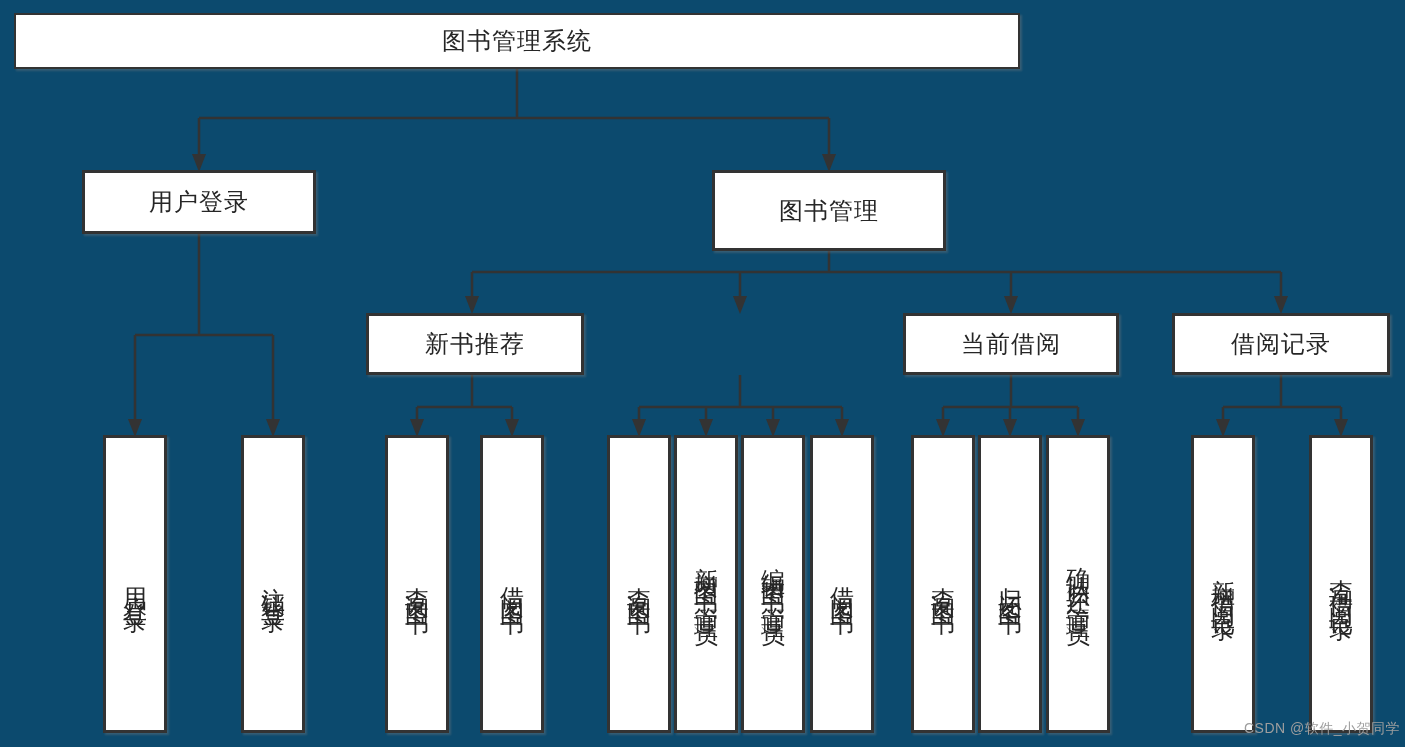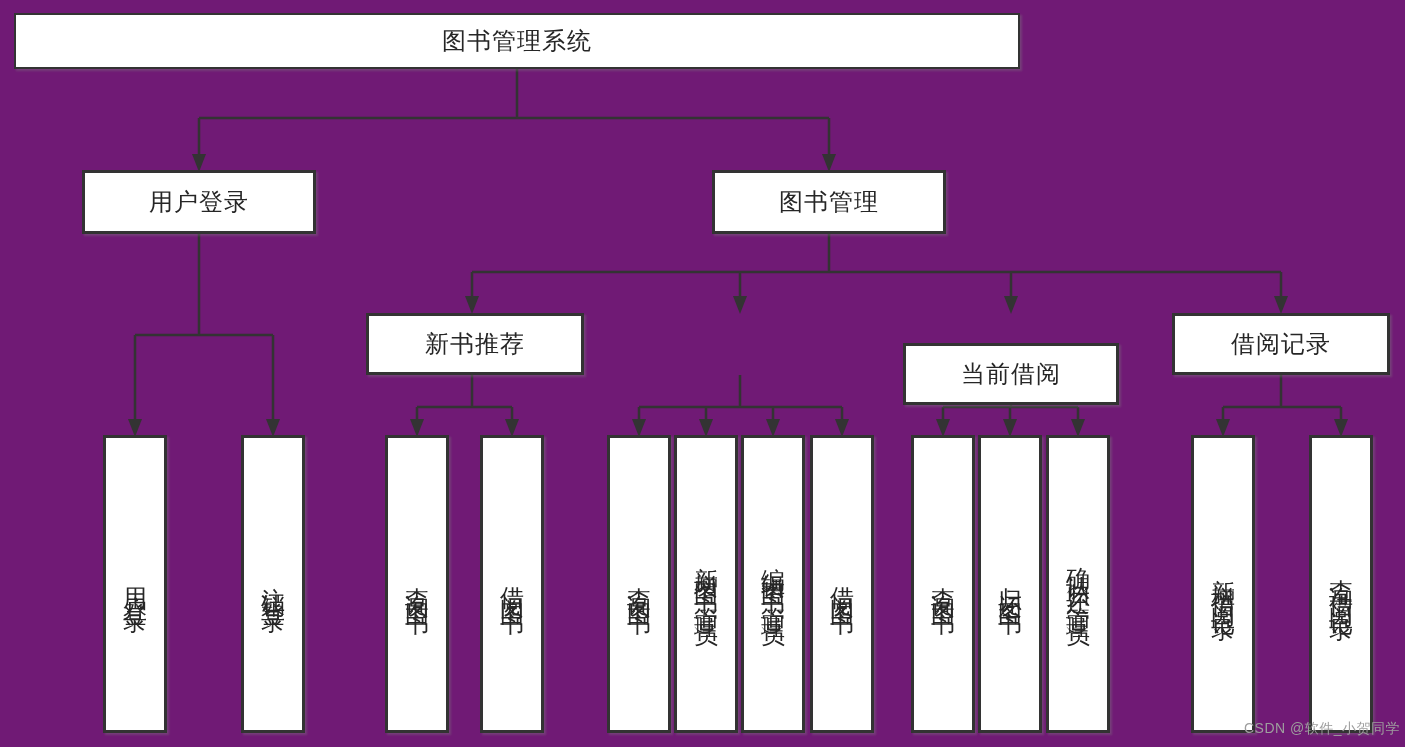--- a/index.html
+++ b/index.html
@@ -5,21 +5,21 @@
   html, body {
     margin: 0;
     padding: 0;
     background: #ffffff;
     font-family: "Liberation Sans", "DejaVu Sans", sans-serif;
   }
   #canvas {
     position: relative;
     width: 1405px;
     height: 747px;
-    background: #701a75;
+    background: #0c4a6e;
     overflow: hidden;
   }
   #connectors {
     position: absolute;
     left: 0;
     top: 0;
     z-index: 1;
   }
   .box {
     position: absolute;
@@ -42,25 +42,25 @@
     writing-mode: vertical-rl;
     text-orientation: mixed;
     font-size: 24px;
     letter-spacing: 8px;
     line-height: 1;
   }
   
   #n-root          { left: 14px;   top: 13px;  width: 1006px; height: 56px; border-width: 2px; }
   
   #n-user-login    { left: 82px;   top: 170px; width: 234px;  height: 64px; }
-  #n-book-mgmt     { left: 712px;  top: 170px; width: 234px;  height: 64px; }
+  #n-book-mgmt     { left: 712px;  top: 170px; width: 234px;  height: 81px; }
   
   #n-newbook       { left: 366px;  top: 313px; width: 218px;  height: 62px; }
   #n-borrow        { left: 632px;  top: 313px; width: 216px;  height: 62px; }
-  #n-current       { left: 903px;  top: 313px; width: 216px;  height: 62px; margin-top: 30px; }
+  #n-current       { left: 903px;  top: 313px; width: 216px;  height: 62px; }
   #n-records       { left: 1172px; top: 313px; width: 218px;  height: 62px; }
   
   .leaf            { top: 435px; width: 64px; height: 298px; }
   #l-login         { left: 103px; }
   #l-logout        { left: 241px; }
   #l-nb-query      { left: 385px; }
   #l-nb-borrow     { left: 480px; }
   #l-bb-query      { left: 607px; }
   #l-bb-add        { left: 674px; }
   #l-bb-edit       { left: 741px; }

